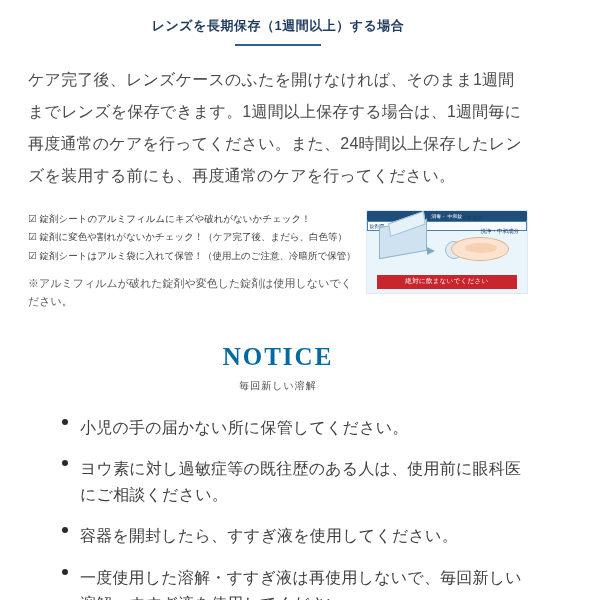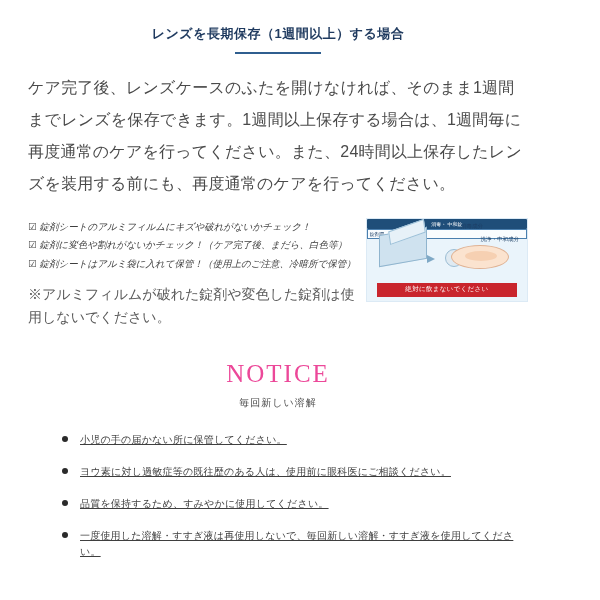--- a/index.html
+++ b/index.html
@@ -13,21 +13,21 @@
     font-family: "Liberation Sans", sans-serif;
     color: #3a3a3a;
     overflow: hidden;
     position: relative;
   }
   .page {
     position: relative;
     width: 556px;
     height: 600px;
     box-sizing: border-box;
-    padding: 8px 28px;
+    padding: 0 28px;
   }
 
   
   .sec-head {
     text-align: center;
     margin: 0;
     padding-top: 16px;
   }
   .sec-head .title {
     font-size: 13px;
@@ -65,29 +65,28 @@
     gap: 10px;
   }
   .points-list {
     flex: 0 0 320px;
     font-size: 9.5px;
     line-height: 1.95;
     color: #3f3f3f;
   }
   .points-list .pt {
     white-space: nowrap;
-    font-style: italic;
   }
   .points-list .box {
     font-family: "DejaVu Sans", sans-serif;
     margin-right: 3px;
     color: #3f3f3f;
   }
   .points-note {
-    font-size: 14px;
+    font-size: 11px;
     color: #5a5a5a;
     margin-top: 10px;
     line-height: 1.6;
   }
 
   
   .figure {
     flex: 1 1 auto;
     position: relative;
     background: #eaf4fb;
@@ -177,45 +176,44 @@
   }
 
   
   .notice-wrap {
     margin-top: 32px;
     text-align: center;
   }
   .notice-title {
     font-size: 25px;
     letter-spacing: 2px;
-    color: #ec4899;
-    font-weight: normal;
+    color: #0369a1;
+    font-weight: bold;
     font-family: "Liberation Serif", serif;
   }
   .notice-sub {
     font-size: 10px;
     color: #4a4a4a;
     margin-top: 8px;
     letter-spacing: 1px;
   }
 
   .notice-list {
     margin: 22px 0 0 0;
     padding: 0 0 0 34px;
     list-style: none;
   }
   .notice-list li {
-    font-size: 10px;
+    font-size: 16px;
     color: #3f3f3f;
     line-height: 1.6;
     margin-bottom: 16px;
     position: relative;
     padding-left: 18px;
     letter-spacing: 0.2px;
-    text-decoration: underline;
   }
   .notice-list li::before {
     content: "";
     position: absolute;
     left: 0;
     top: 4px;
     width: 6px;
     height: 6px;
     border-radius: 50%;
     background: #2a2a2a;
@@ -264,18 +262,18 @@
   </div>
 
   <div class="notice-wrap">
     <div class="notice-title">NOTICE</div>
     <div class="notice-sub">毎回新しい溶解</div>
   </div>
 
   <ul class="notice-list">
     <li>小児の手の届かない所に保管してください。</li>
     <li>ヨウ素に対し過敏症等の既往歴のある人は、使用前に眼科医にご相談ください。</li>
-    <li>品質を保持するため、すみやかに使用してください。</li>
+    <li>容器を開封したら、すすぎ液を使用してください。</li>
     <li>一度使用した溶解・すすぎ液は再使用しないで、毎回新しい溶解・すすぎ液を使用してください。</li>
 
   </ul>
 
 </div>
 
 </body></html>

